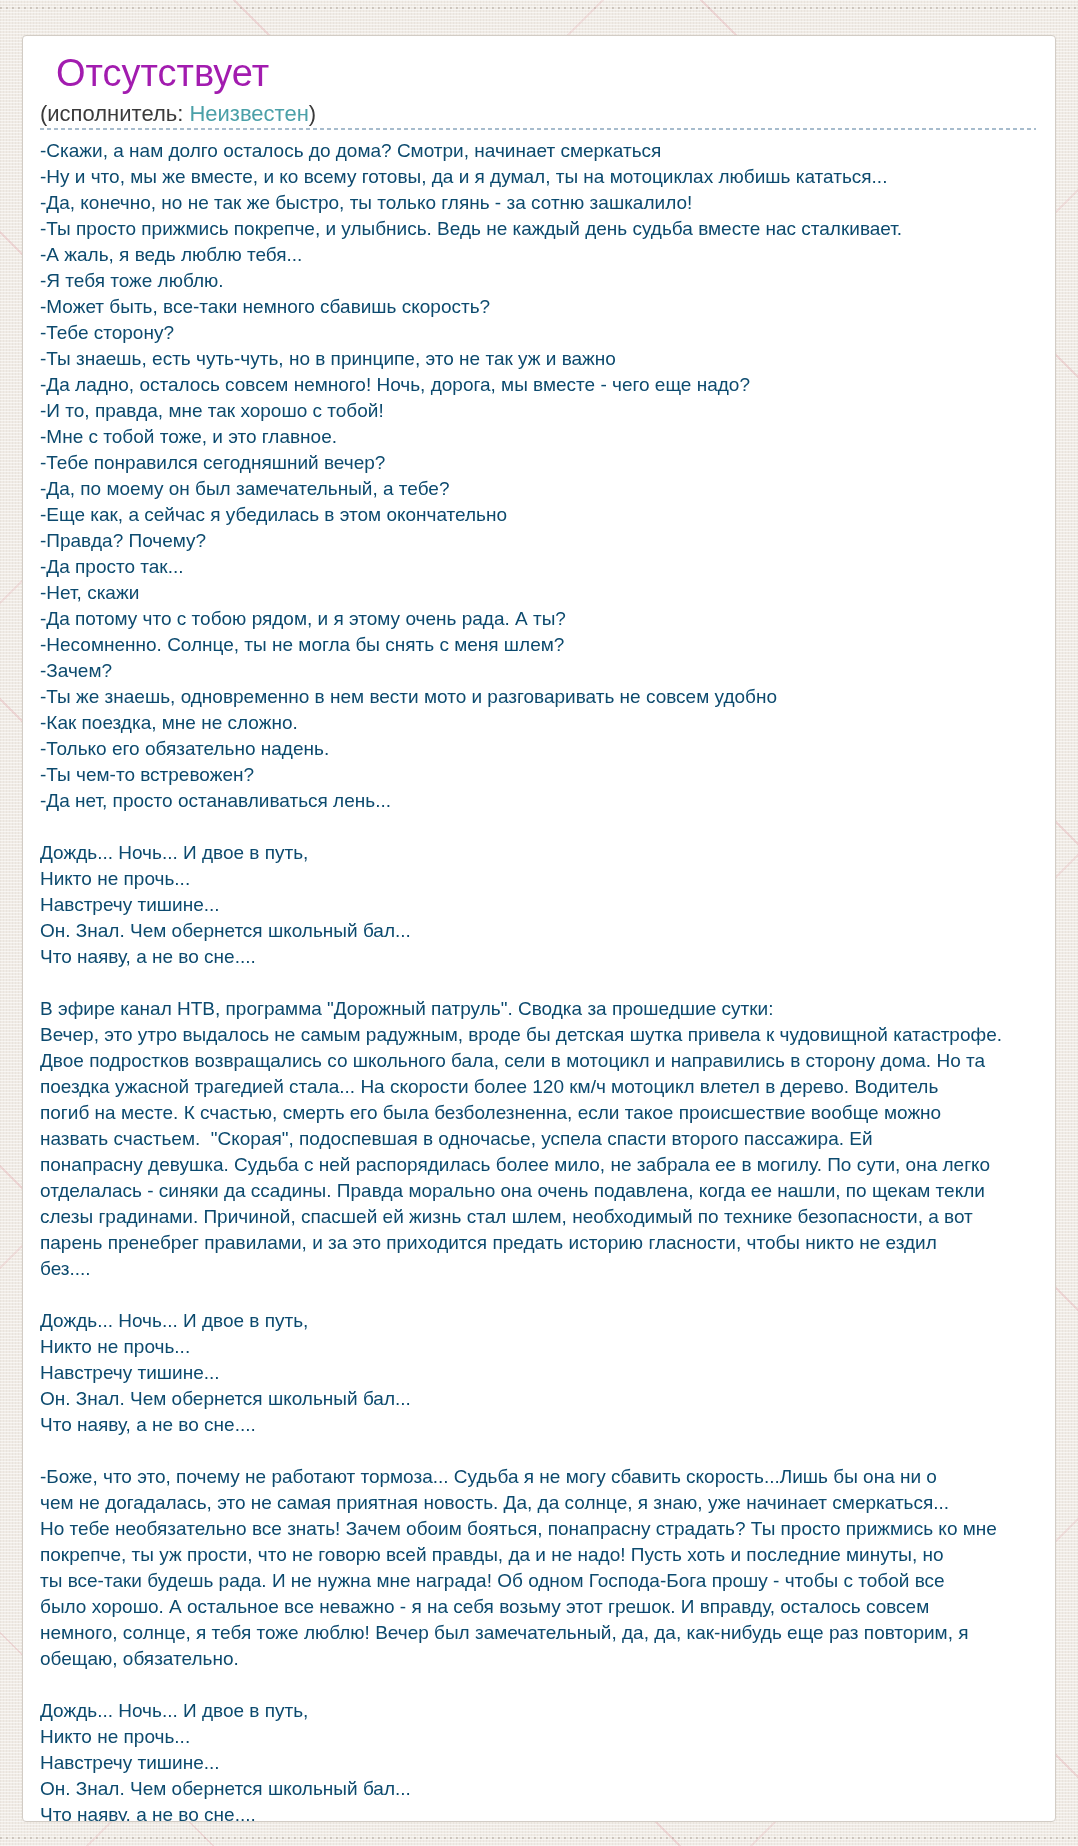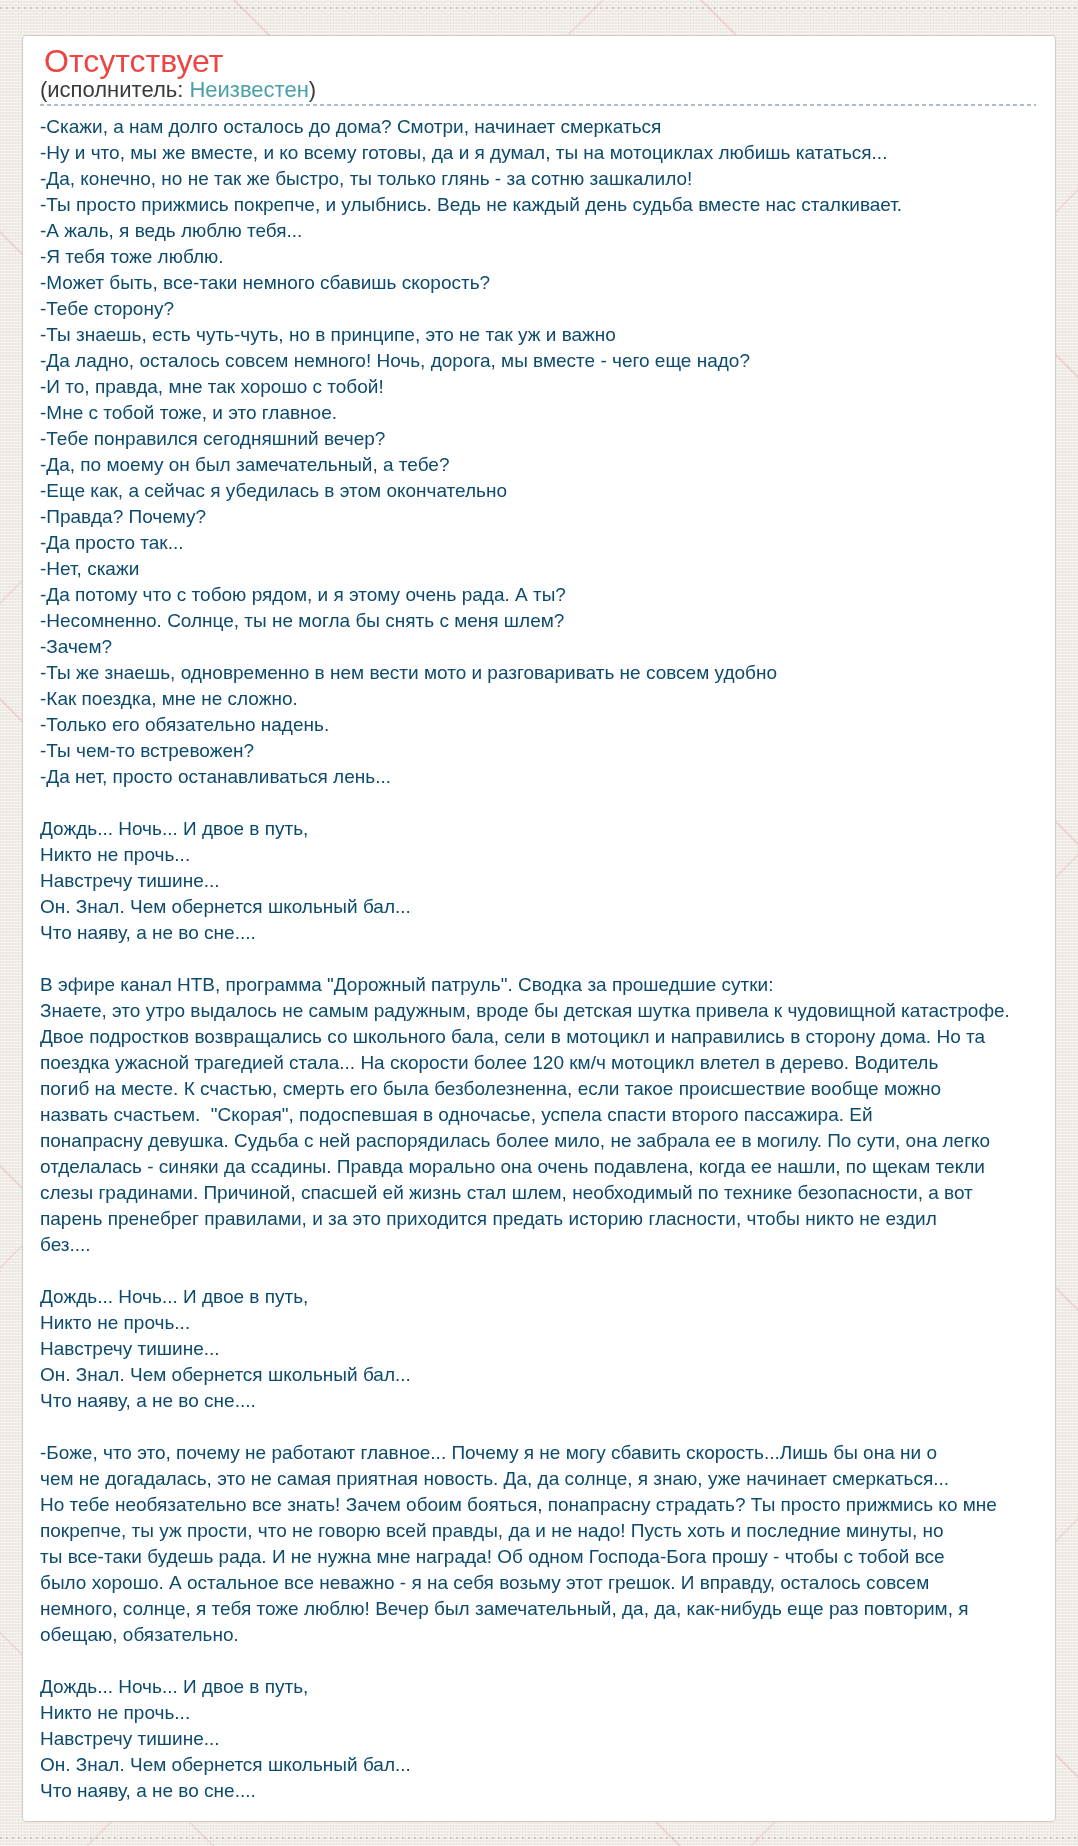--- a/index.html
+++ b/index.html
@@ -19,22 +19,22 @@
     background:repeating-linear-gradient(90deg, rgba(168,158,148,0.45) 0 2px, transparent 2px 6px);
   }
   .page::before{top:7px;}
   .page::after{bottom:7px;}
   .card{
     position:absolute;left:22px;top:35px;width:1034px;height:1787px;
     box-sizing:border-box;background:#ffffff;border:1px solid #d2ccc5;
     border-radius:4px;padding:6px 0 0 17px;overflow:hidden;
   }
   .title{
-    margin:4px;font-size:32px;line-height:30px;font-weight:normal;
-    color:#ef4444;
+    margin:16px;font-size:38px;line-height:30px;font-weight:normal;
+    color:#a21caf;
   }
   .subtitle{
     margin-top:2px;font-size:22px;line-height:20px;color:#3a3a3a;
   }
   .artist-link{color:#4aa0a8;text-decoration:none;cursor:pointer;}
   .separator{
     width:996px;height:2px;margin-top:4px;
     background:repeating-linear-gradient(90deg,#a7bccd 0 4px, transparent 4px 7px);
   }
   .lyrics{margin-top:8px;font-size:19px;color:#0c4a6e;}
@@ -111,21 +111,21 @@
         <div class="lyric-line">Навстречу тишине...</div>
 
         <div class="lyric-line">Он. Знал. Чем обернется школьный бал...</div>
 
         <div class="lyric-line">Что наяву, а не во сне....</div>
 
         <div class="lyric-line"></div>
 
         <div class="lyric-line">В эфире канал НТВ, программа "Дорожный патруль". Сводка за прошедшие сутки:</div>
 
-        <div class="lyric-line">Знаете, это утро выдалось не самым радужным, вроде бы детская шутка привела к чудовищной катастрофе.</div>
+        <div class="lyric-line">Вечер, это утро выдалось не самым радужным, вроде бы детская шутка привела к чудовищной катастрофе.</div>
 
         <div class="lyric-line">Двое подростков возвращались со школьного бала, сели в мотоцикл и направились в сторону дома. Но та</div>
 
         <div class="lyric-line">поездка ужасной трагедией стала... На скорости более 120 км/ч мотоцикл влетел в дерево. Водитель</div>
 
         <div class="lyric-line">погиб на месте. К счастью, смерть его была безболезненна, если такое происшествие вообще можно</div>
 
         <div class="lyric-line">назвать счастьем.  "Скорая", подоспевшая в одночасье, успела спасти второго пассажира. Ей</div>
 
         <div class="lyric-line">понапрасну девушка. Судьба с ней распорядилась более мило, не забрала ее в могилу. По сути, она легко</div>
@@ -145,21 +145,21 @@
         <div class="lyric-line">Никто не прочь...</div>
 
         <div class="lyric-line">Навстречу тишине...</div>
 
         <div class="lyric-line">Он. Знал. Чем обернется школьный бал...</div>
 
         <div class="lyric-line">Что наяву, а не во сне....</div>
 
         <div class="lyric-line"></div>
 
-        <div class="lyric-line">-Боже, что это, почему не работают главное... Почему я не могу сбавить скорость...Лишь бы она ни о</div>
+        <div class="lyric-line">-Боже, что это, почему не работают тормоза... Судьба я не могу сбавить скорость...Лишь бы она ни о</div>
 
         <div class="lyric-line">чем не догадалась, это не самая приятная новость. Да, да солнце, я знаю, уже начинает смеркаться...</div>
 
         <div class="lyric-line">Но тебе необязательно все знать! Зачем обоим бояться, понапрасну страдать? Ты просто прижмись ко мне</div>
 
         <div class="lyric-line">покрепче, ты уж прости, что не говорю всей правды, да и не надо! Пусть хоть и последние минуты, но</div>
 
         <div class="lyric-line">ты все-таки будешь рада. И не нужна мне награда! Об одном Господа-Бога прошу - чтобы с тобой все</div>
 
         <div class="lyric-line">было хорошо. А остальное все неважно - я на себя возьму этот грешок. И вправду, осталось совсем</div>

